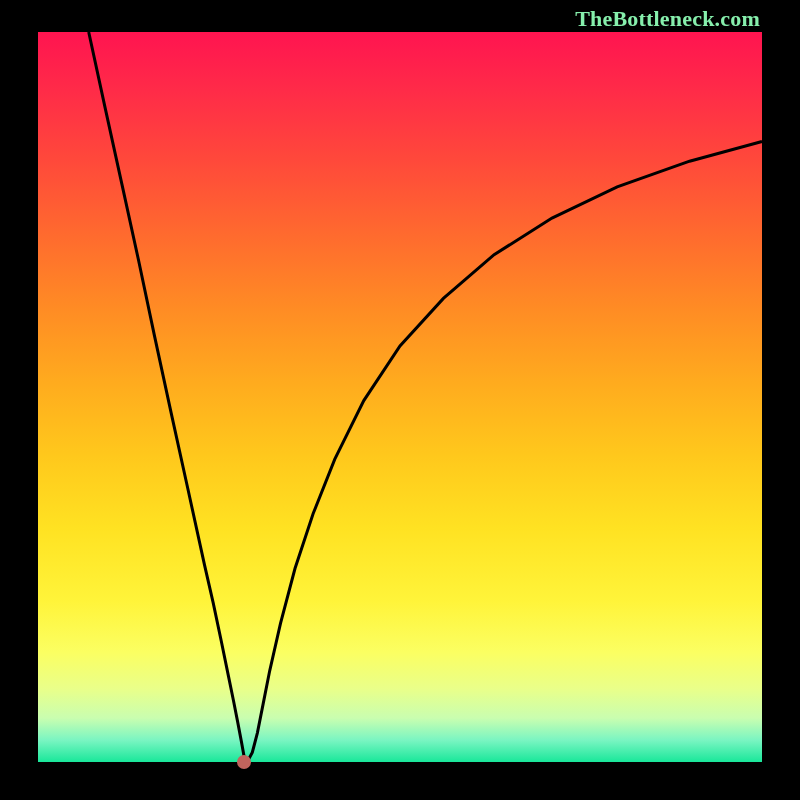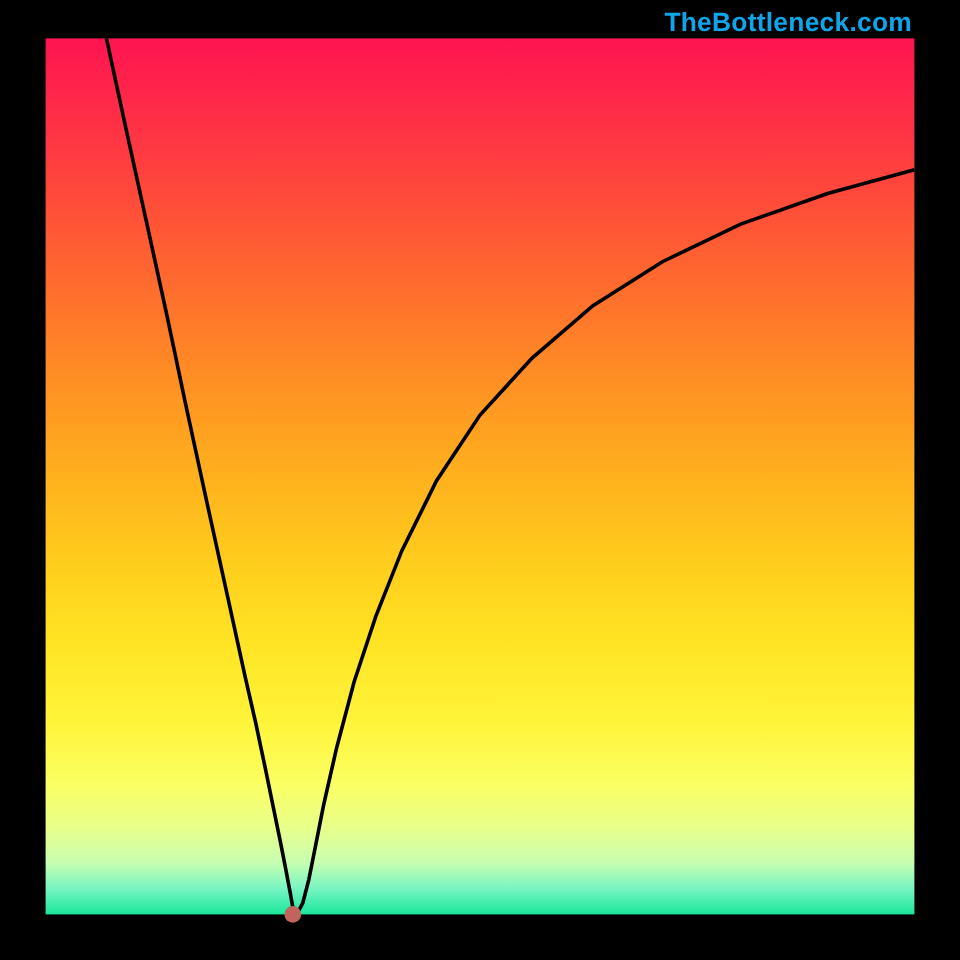--- a/index.html
+++ b/index.html
@@ -30,23 +30,23 @@
       #fff43a 78%,
       #fbff62 85%,
       #e9ff8a 90%,
       #c9feb0 94%,
       #7af5c2 97%,
       #19e79a 100%
     );
   }
   .watermark {
     position: absolute;
-    font-family: Liberation Sans, sans-serif;
+    font-family: Liberation Serif, serif;
     font-weight: 600;
-    color: #0ea5e9;
+    color: #86efac;
     letter-spacing: 0.2px;
   }
   svg.curve {
     position: absolute;
     left: 0;
     top: 0;
   }
   .marker {
     position: absolute;
     border-radius: 50%;

